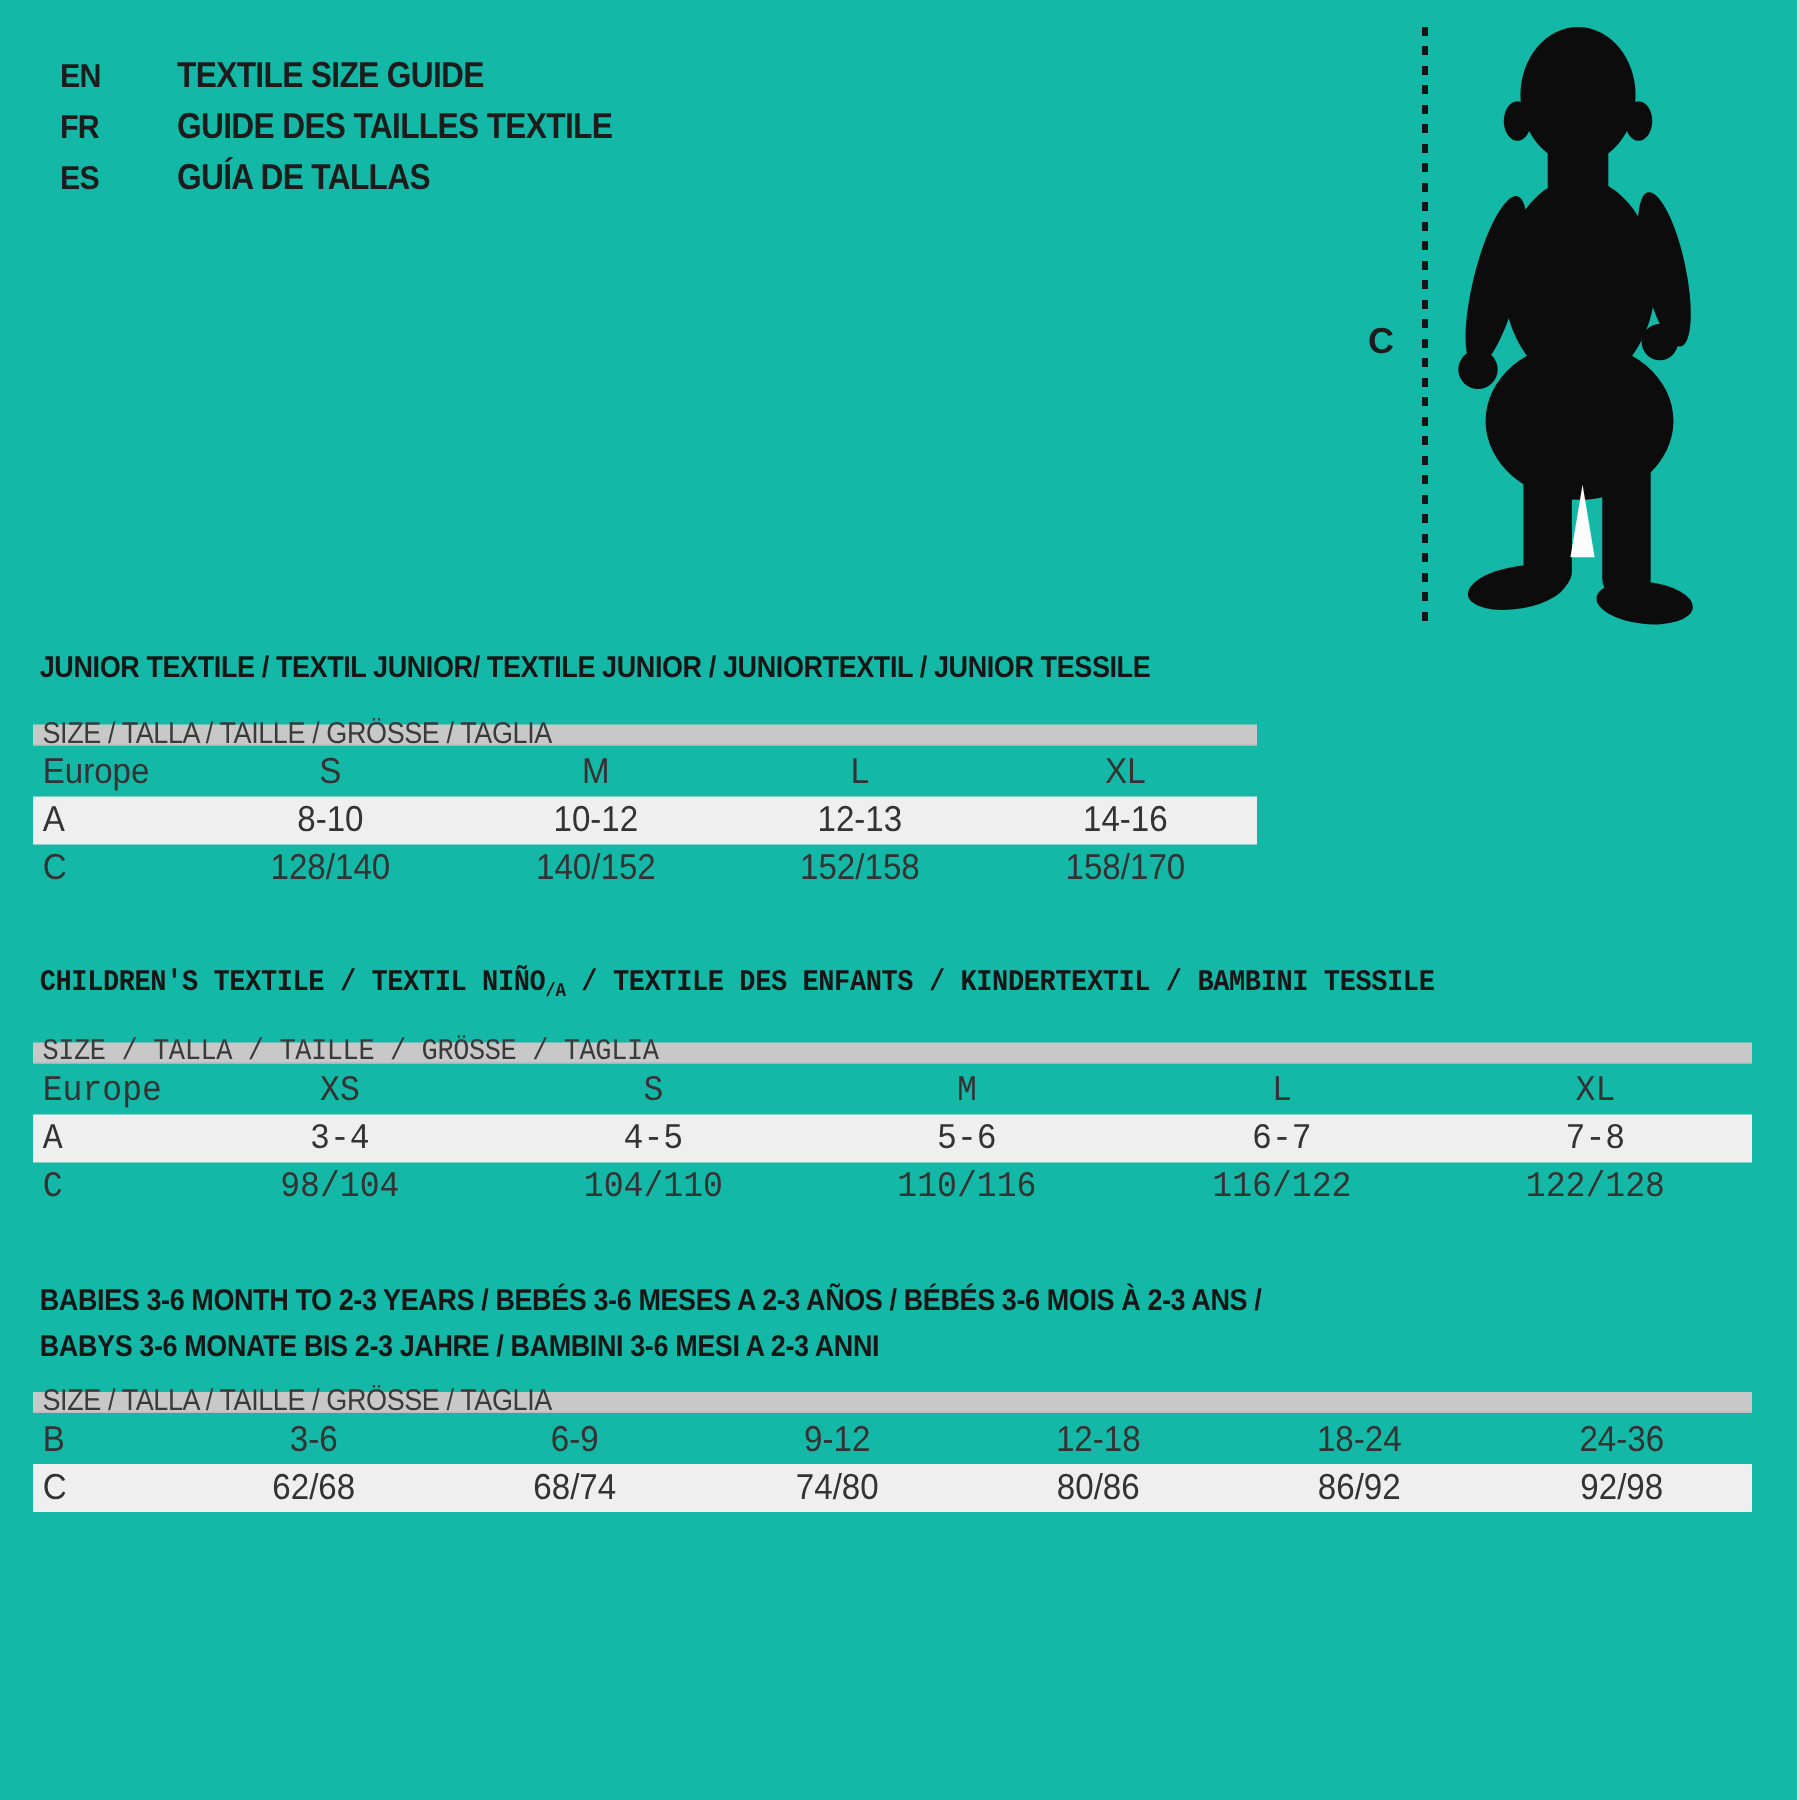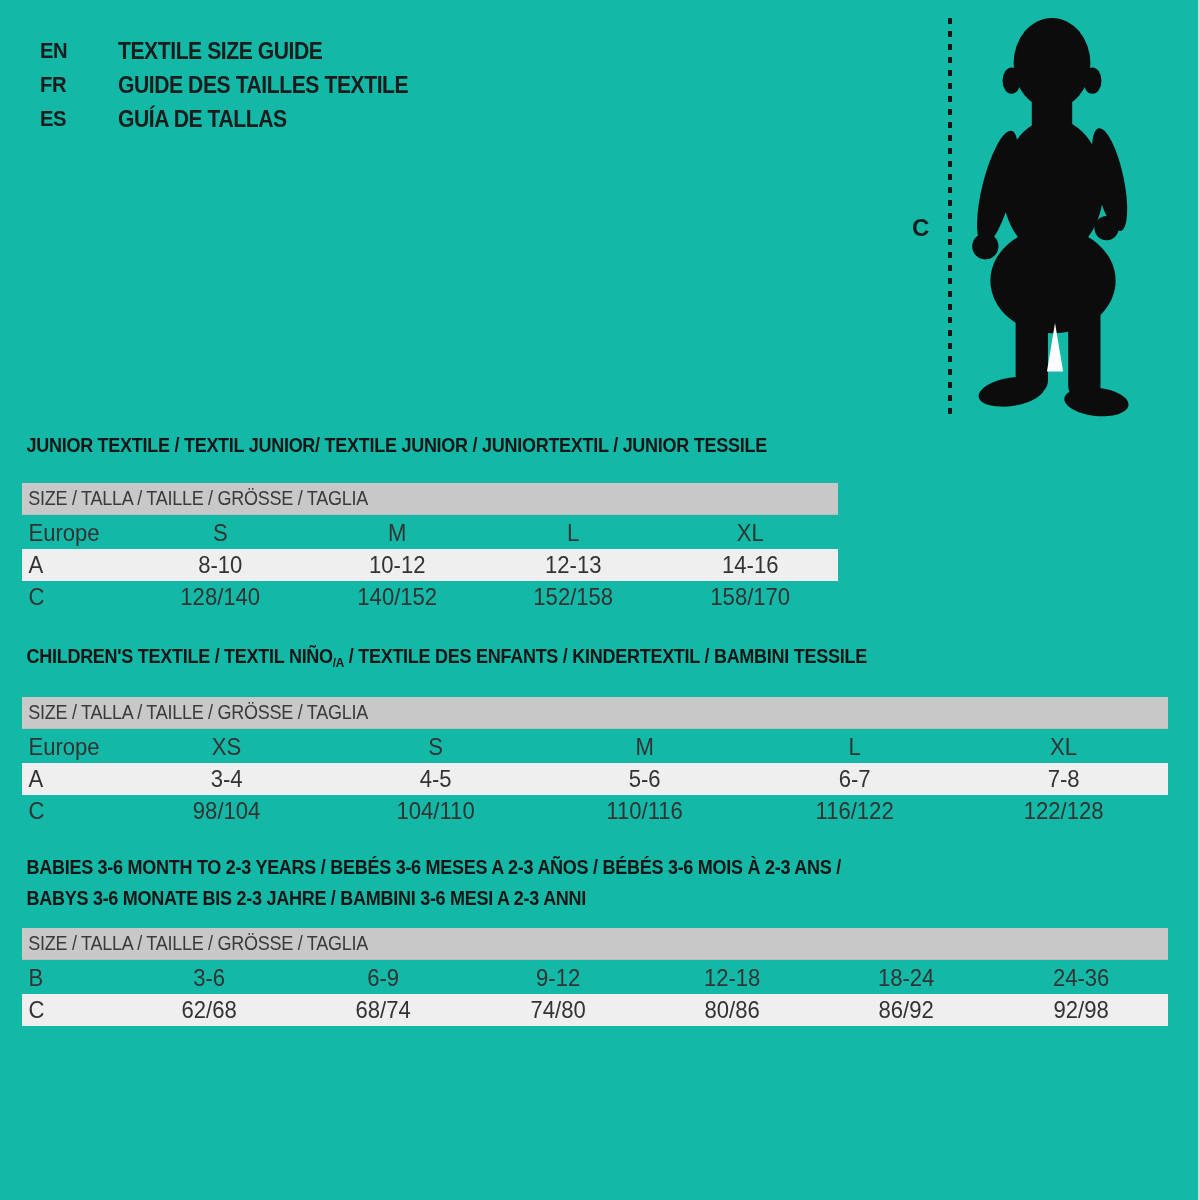--- a/index.html
+++ b/index.html
@@ -30,37 +30,37 @@
     background:repeating-linear-gradient(to bottom,#141414 0 6px,transparent 6px 13px);
   }
   .measure-label {
     position:absolute; left:912px; top:214px; font-size:24px; font-weight:700;
   }
   .figure-svg { position:absolute; left:964px; top:16px; }
 
   
   .section { position:absolute; left:22px; }
   .sec-junior   { top:434px; width:816px; }
-  .sec-children { top:645px; width:1146px; }
+  .sec-children { top:645px; width:1146px;font-family:Liberation Mono, monospace; }
   .sec-babies   { top:852px; width:1146px; }
 
   .sec-title {
     font-size:20px; font-weight:700; letter-spacing:-0.3px; line-height:22px;
     white-space:nowrap; transform:scaleX(0.9); transform-origin:left center;
     padding-left:5px; color:#161616;
   }
   .sec-title-2line { line-height:31px; }
   .sub-a { font-size:13px; vertical-align:-4px; }
 
   .sec-junior   .tbl { margin-top:27px; }
   .sec-children .tbl { margin-top:23px; }
   .sec-babies   .tbl { margin-top:14px; }
 
   .tbar {
-    height:32px; background:#c8c8c8; border-bottom:1px solid #bdbdbd;
+    height:14px; background:#c8c8c8; border-bottom:1px solid #bdbdbd;
     display:flex; align-items:center; margin-bottom:2px;
   }
   .tbar-text {
     font-size:20px; font-weight:400; color:#3a3a3a; letter-spacing:-0.3px;
     padding-left:7px; white-space:nowrap;
     transform:scaleX(0.9); transform-origin:left center;
   }
 
   .trow { display:grid; height:32px; align-items:center; font-size:24px; color:#333; }
   .grid-4 { grid-template-columns:110px repeat(4,1fr); }

